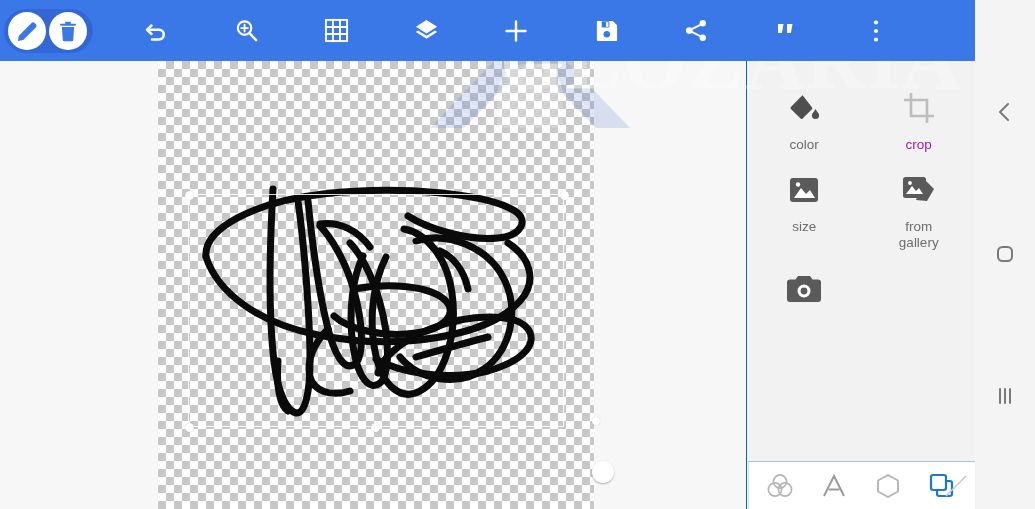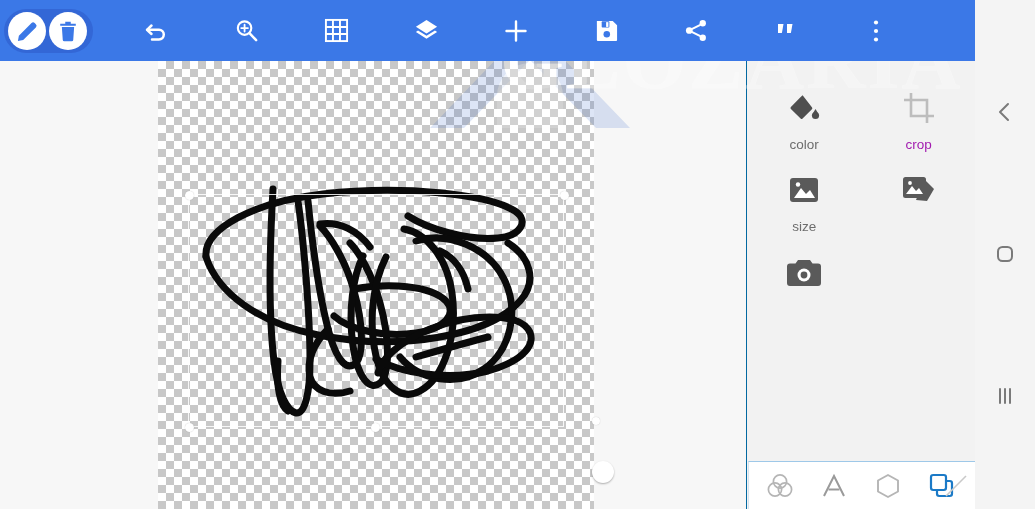--- a/index.html
+++ b/index.html
@@ -329,20 +329,21 @@
 
       <div class="panel-item">
         <div class="p-icon">
           <svg width="38" height="34" viewBox="0 0 38 34">
             <path d="M24 6 L34 16 L27 28 L16 27 Z" fill="#5a5a5a"></path>
             <rect x="3" y="4" width="23" height="21" rx="2.5" fill="#5a5a5a"></rect>
             <path d="M6 21 L12 13 L16 18 L19 15 L23 21 Z" fill="#ffffff"></path>
             <circle cx="10" cy="10" r="1.9" fill="#ffffff"></circle>
           </svg>
         </div>
+        <div class="p-label">from gallery</div>
       </div>
 
       <div class="panel-item">
         <div class="p-icon">
           <svg width="38" height="30" viewBox="0 0 38 30">
             <path d="M13 3 h12 l2.5 3.5 H33 a3 3 0 0 1 3 3 V26 a3 3 0 0 1 -3 3 H5
                      a3 3 0 0 1 -3 -3 V9.5 a3 3 0 0 1 3 -3 h5.5 z" fill="#5a5a5a"></path>
             <circle cx="19" cy="18" r="6.5" fill="#ffffff"></circle>
             <circle cx="19" cy="18" r="3.4" fill="#5a5a5a"></circle>
           </svg>

